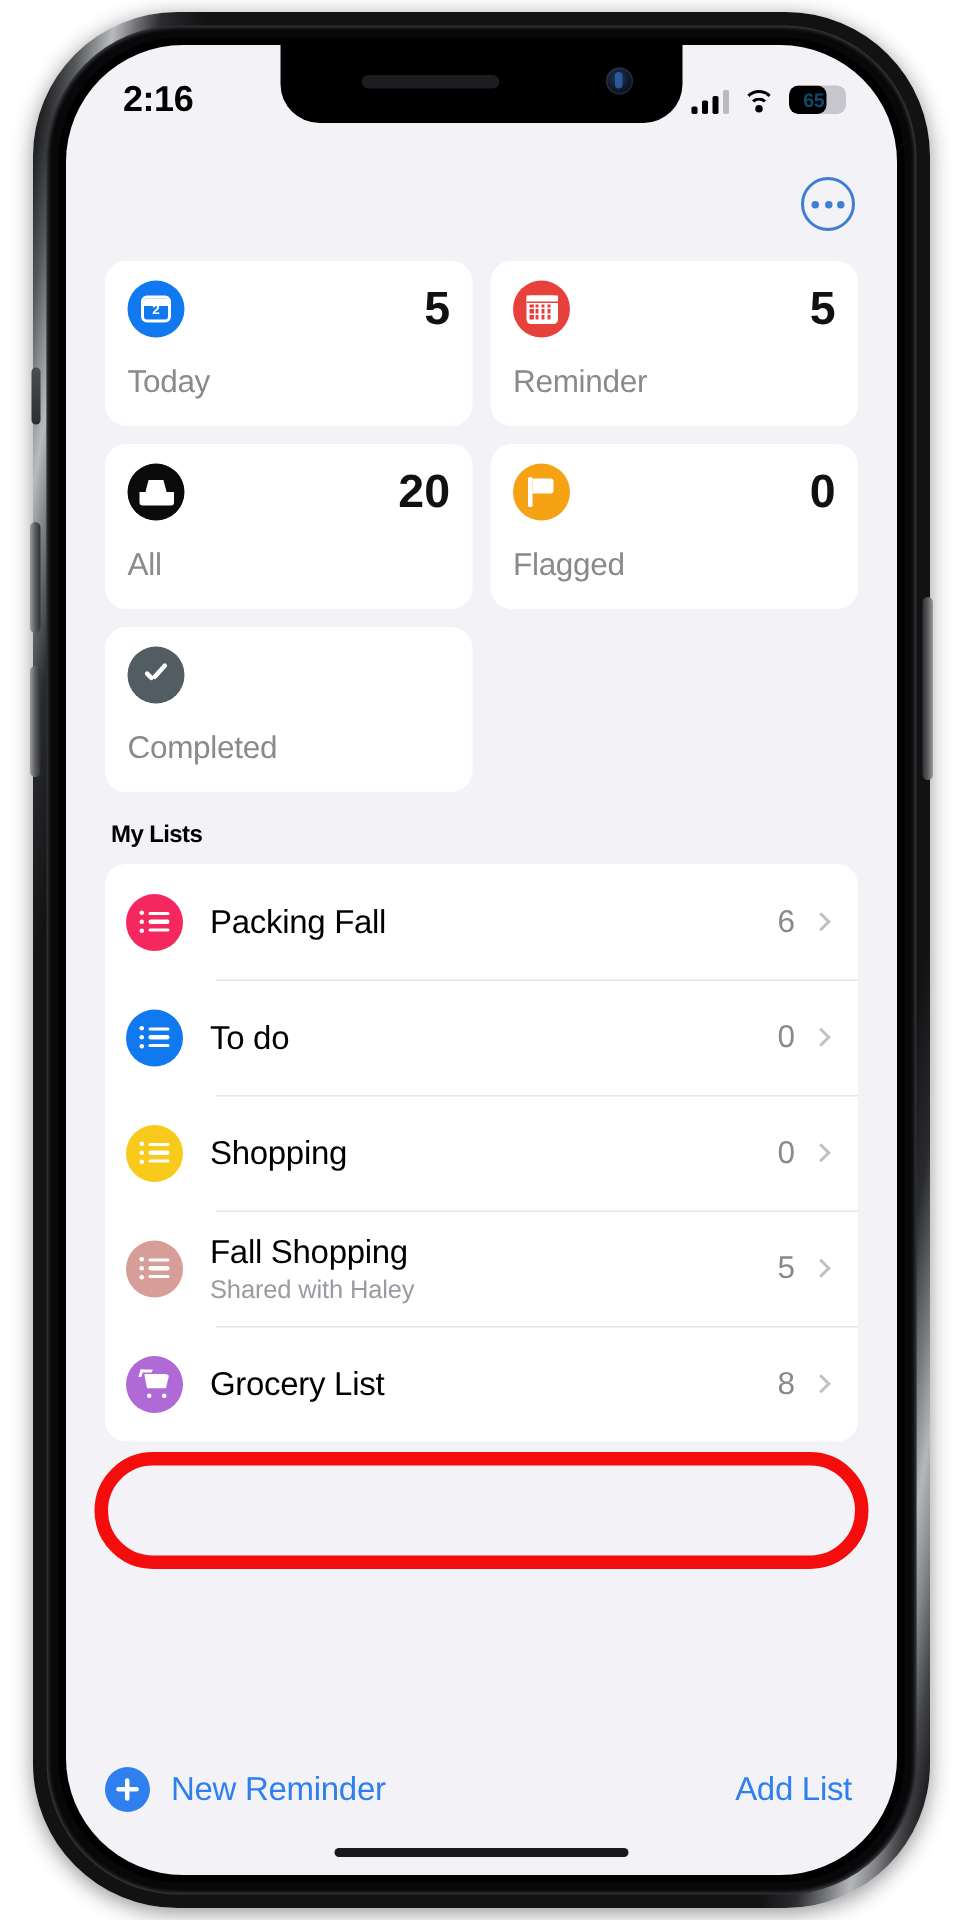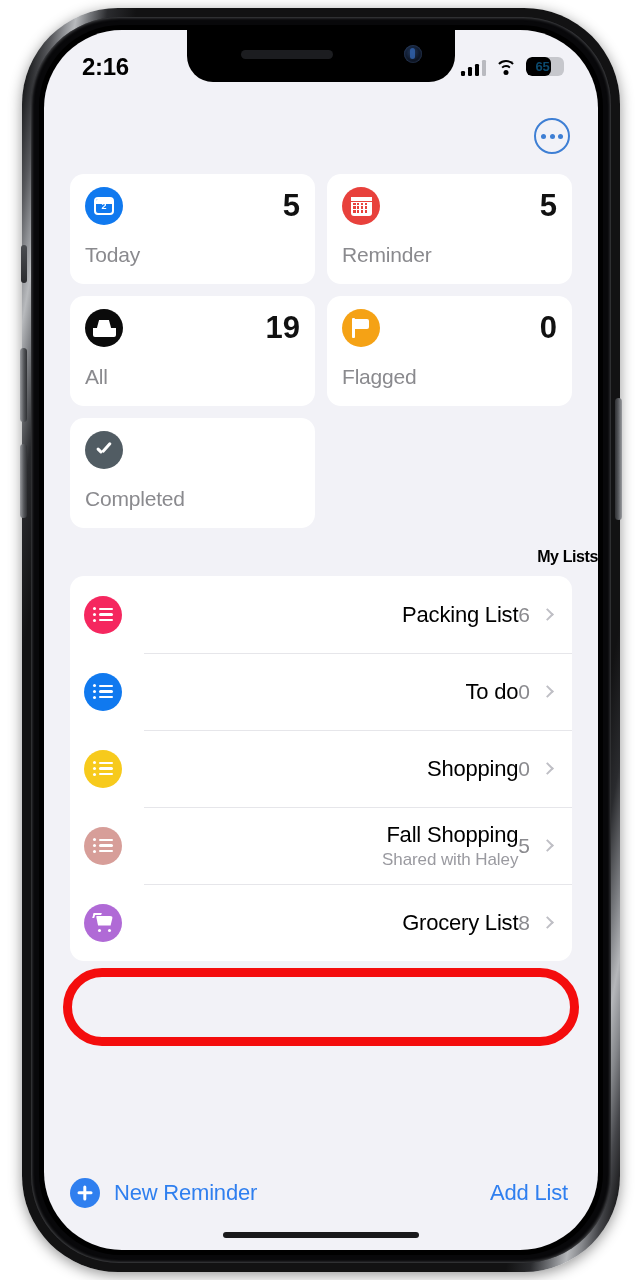--- a/index.html
+++ b/index.html
@@ -2,21 +2,21 @@
 <html><head>
 <meta charset="utf-8">
 <style>
   * { margin:0; padding:0; box-sizing:border-box; }
   html,body {
     width:642px; height:1280px;
     background:#ffffff;
     font-family:"Liberation Sans", sans-serif;
     overflow:hidden;
   }
-  #stage { position:relative; width:642px; height:1280px; background:#fff;text-align:right; }
+  #stage { position:relative; width:642px; height:1280px; background:#fff; }
 
   
   .phone-outer {
     position:absolute; left:22px; top:8px;
     width:598px; height:1264px;
     border-radius:96px;
     background:
       linear-gradient(100deg,
         #0c0c0d 0%, #1d1e20 2.0%, #58595d 4.2%, #8e9094 5.6%,
         #b8babd 6.8%, #76787c 8.4%, #2a2b2e 10.5%,
@@ -377,21 +377,21 @@
             <div class="card-count">5</div>
           </div>
           <div class="card-label">Reminder</div>
         </div>
 
         <div class="card">
           <div class="card-top">
             <div class="ci" style="background:#0b0b0b">
               <div class="gl-inbox"></div>
             </div>
-            <div class="card-count">19</div>
+            <div class="card-count">20</div>
           </div>
           <div class="card-label">All</div>
         </div>
 
         <div class="card">
           <div class="card-top">
             <div class="ci" style="background:#f5a215">
               <div class="gl-flag"></div>
             </div>
             <div class="card-count">0</div>
@@ -417,21 +417,21 @@
 
         <div class="list-row">
           <div class="row-icon" style="background:#f5275f">
             <div class="gl-list">
                 <span></span>
                 <span></span>
                 <span></span>
               </div>
           </div>
           <div class="row-text">
-            <div class="row-title">Packing List</div>
+            <div class="row-title">Packing Fall</div>
           </div>
           <div class="row-count">6</div>
           <div class="chev"></div>
         </div>
 
         <div class="list-row">
           <div class="row-icon" style="background:#1079ef">
             <div class="gl-list">
                 <span></span>
                 <span></span>

